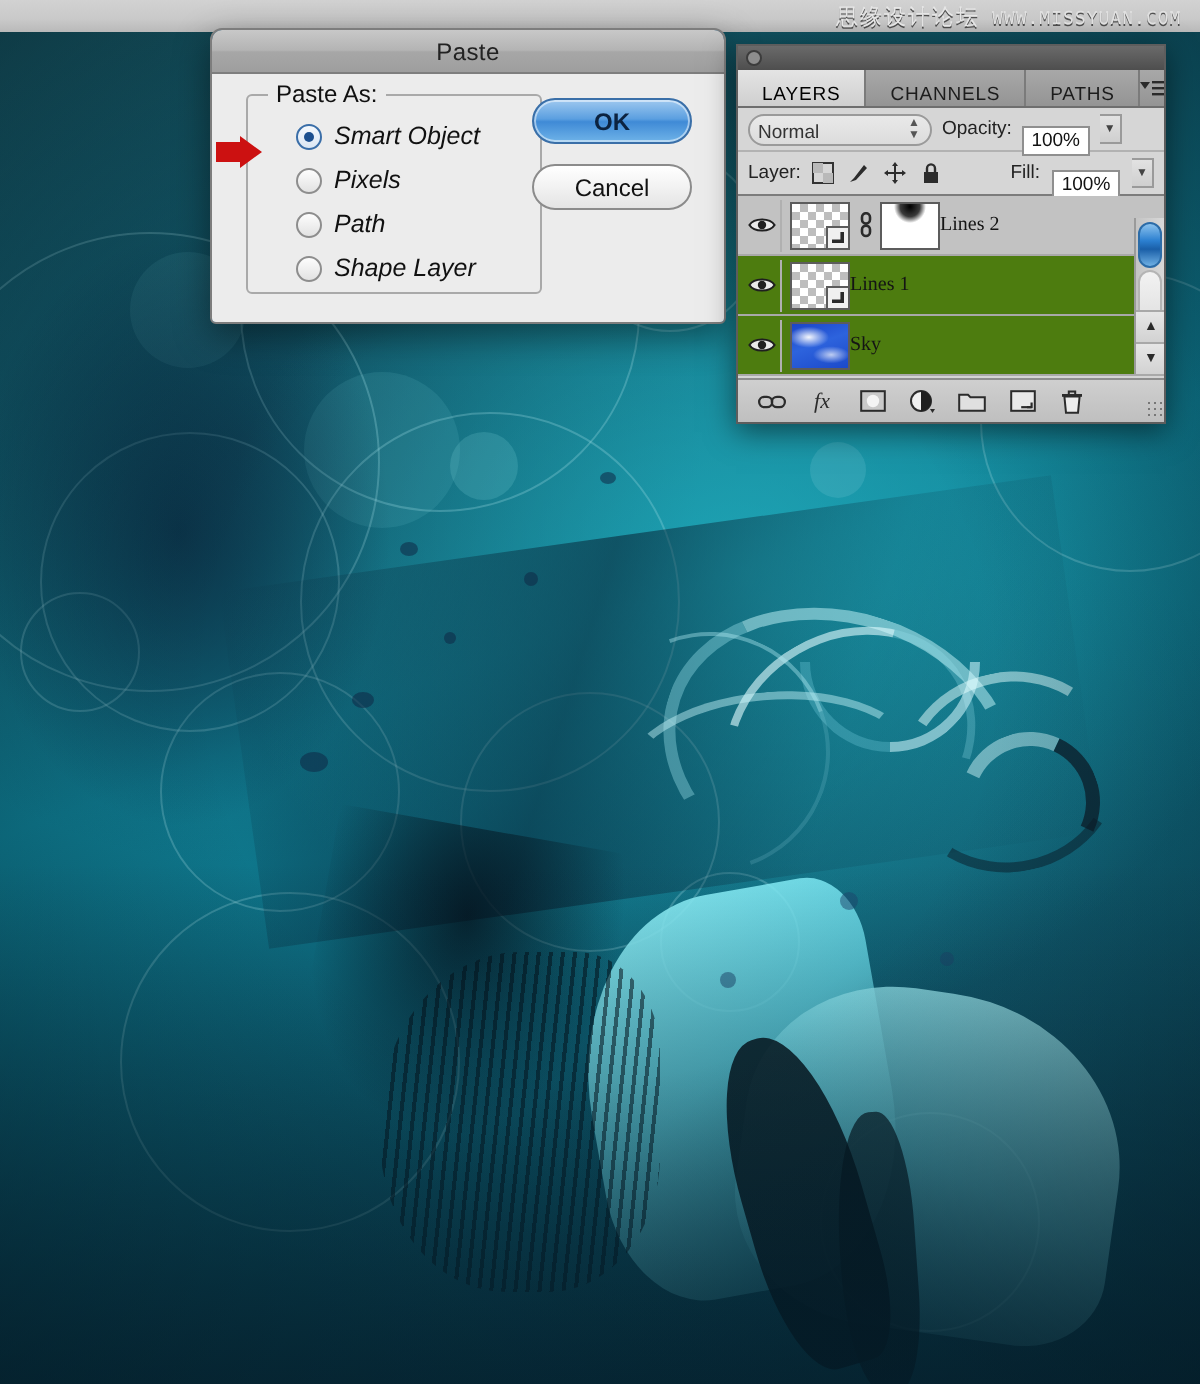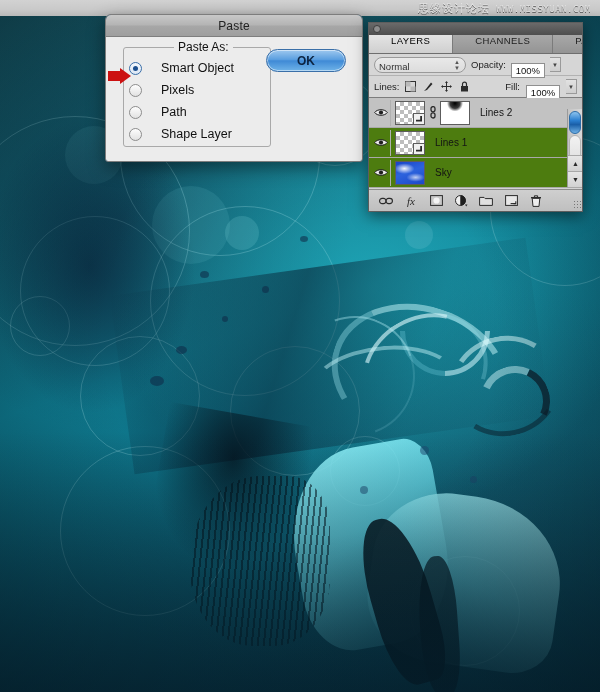--- a/index.html
+++ b/index.html
@@ -64,24 +64,24 @@
   }
   .dialog-title { font-size: 12px; color: #222; font-weight: normal; letter-spacing: .2px; }
   .dialog-body { position: relative; height: 126px; background: #ececec; }
 
   .fieldset {
     position: absolute; left: 17px; top: 10px; width: 148px; height: 100px;
     border: 1px solid #a9a9a9; border-radius: 3px;
   }
   .legend {
     position: absolute; left: 10px; top: -8px; background: #ececec;
-    padding: 0 4px; font-size: 12px; color: #111; margin-left: 40px;
+    padding: 0 4px; font-size: 12px; color: #111;
   }
   .radio-row {
-    position: absolute; left: 5px; display: flex; align-items: center; gap: 19px;
+    position: absolute; left: 24px; display: flex; align-items: center; gap: 6px; font-style: italic;
   }
   .radio {
     width: 13px; height: 13px; border-radius: 50%;
     background: linear-gradient(180deg,#fdfdfd 0%,#e2e2e2 100%);
     border: 1px solid #8d8d8d; position: relative; flex: none;
   }
   .radio.checked { border-color: #3a6ea8; background: linear-gradient(180deg,#f4f8fd 0%,#dbe6f3 100%); }
   .radio.checked::after {
     content: ""; position: absolute; left: 3px; top: 3px;
     width: 5px; height: 5px; border-radius: 50%; background: #1c4f8f;
@@ -125,21 +125,21 @@
   .panel-grip .dot {
     position: absolute; left: 4px; top: 2px; width: 8px; height: 8px;
     border-radius: 50%; background: #8d8d8d; border: 1px solid #3c3c3c;
   }
   .tabs {
     display: flex; height: 19px; align-items: stretch;
     background: linear-gradient(180deg,#9d9d9d 0%,#8b8b8b 100%);
     border-bottom: 1px solid #6e6e6e;
   }
   .tab {
-    padding: 0 22px; display: flex; align-items: flex-start;
+    padding: 0 12px; display: flex; align-items: flex-end;
     font-size: 9.5px; color: #1c1c1c; letter-spacing: .4px;
     border-right: 1px solid #7b7b7b;
     background: linear-gradient(180deg,#a8a8a8 0%,#949494 100%);
   }
   .tab.active {
     background: linear-gradient(180deg,#e4e4e4 0%,#cfcfcf 100%);
     color: #000;
   }
   .tab-spacer { flex: 1; background: linear-gradient(180deg,#a8a8a8 0%,#949494 100%); }
   .panel-menu {
@@ -215,21 +215,21 @@
       linear-gradient(160deg,#1a44c8 0%,#2d63dd 45%,#1c49c9 100%);
   }
   .link-icon {
     width: 9px; height: 16px; margin: 0 3px; flex: none;
     display: flex; align-items: center; justify-content: center;
   }
   .mask-thumb {
     width: 30px; height: 24px; border: 1px solid #5c5c5c; flex: none;
     background: radial-gradient(ellipse 46% 60% at 50% 6%, #000 0%, #3a3a3a 38%, #ffffff 62%, #ffffff 100%);
   }
-  .layer-name { font-size: 10px; color: #141414; margin-left: 10px; }
+  .layer-name { font-size: 10px; color: #141414; margin-left: 0; font-family: Liberation Serif, serif; }
 
   .panel-scroll {
     position: absolute; right: 0; top: 86px; width: 15px; bottom: 24px;
     background: linear-gradient(90deg,#c4c4c4,#d8d8d8);
     border-left: 1px solid #9a9a9a;
   }
   .scroll-thumb {
     position: absolute; left: 1px; top: 2px; width: 12px; height: 23px; border-radius: 6px;
     background: linear-gradient(180deg,#8cc3ee 0%,#2b7fd0 40%,#1a5fa8 60%,#6fb0e4 100%);
     border: 1px solid #2c6ca8;
@@ -379,20 +379,23 @@
         </div>
         <div class="radio-row" style="top:79px;">
           <span class="radio"></span>
           <span class="radio-label">Shape Layer</span>
         </div>
       </div>
 
       <div class="btn btn-ok">
         <span>OK</span>
       </div>
+      <div class="btn btn-cancel">
+        <span>Cancel</span>
+      </div>
     </div>
   </div>
 
   <svg class="arrow-pointer" viewBox="0 0 24 16">
     <path d="M0 3 L12 3 L12 0 L23 8 L12 16 L12 13 L0 13 Z" fill="#cc1111"></path>
   </svg>
 
   <div class="panel">
 
     <div class="panel-grip">
@@ -424,21 +427,21 @@
       <div class="select-blend">
         <span>Normal</span>
         <span class="spinner-arrows">▲<br>▼</span>
       </div>
       <span class="lbl">Opacity:</span>
       <span class="numfield">100%</span>
       <span class="numcaret">▼</span>
     </div>
 
     <div class="row-lock">
-      <span class="lbl">Lines:</span>
+      <span class="lbl">Layer:</span>
       <span class="lockicons">
         <svg class="licon" viewBox="0 0 11 11">
           <rect x="0.5" y="0.5" width="10" height="10" fill="none" stroke="#333"></rect>
           <rect x="0.5" y="0.5" width="5" height="5" fill="#b9b9b9"></rect>
           <rect x="5.5" y="5.5" width="5" height="5" fill="#b9b9b9"></rect>
         </svg>
         <svg class="licon" viewBox="0 0 11 11">
           <path d="M1 10 L3 8 L8 1.5 L9.5 3 L4 9 Z" fill="#2c2c2c"></path>
         </svg>
         <svg class="licon" viewBox="0 0 11 11">

